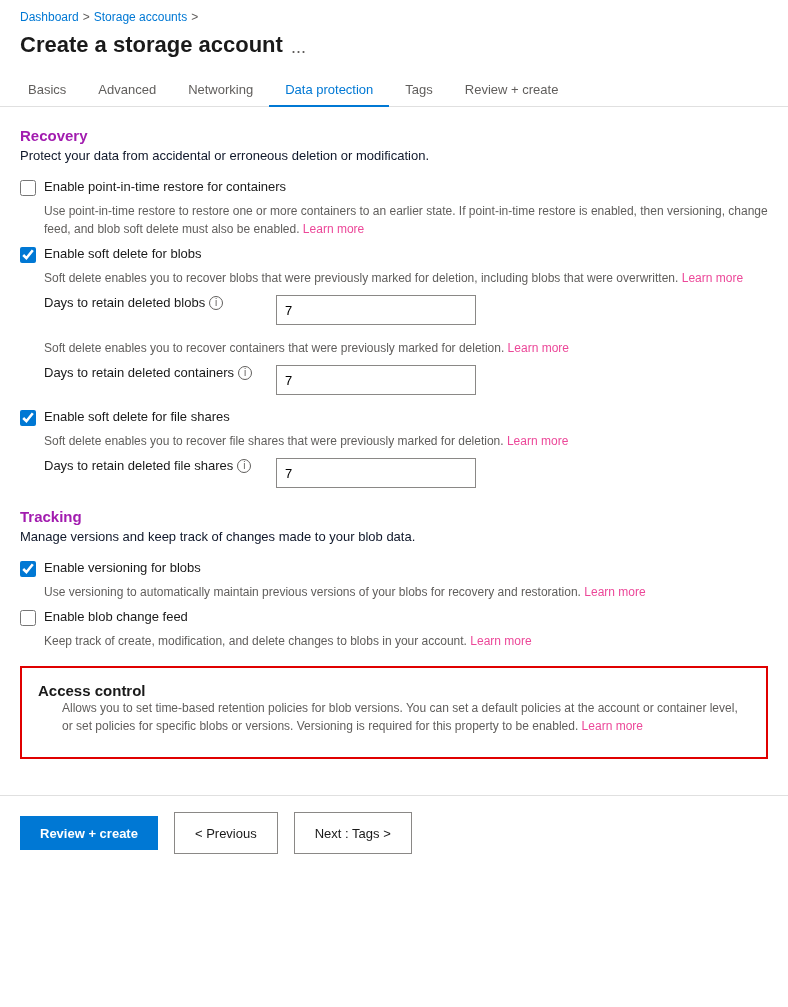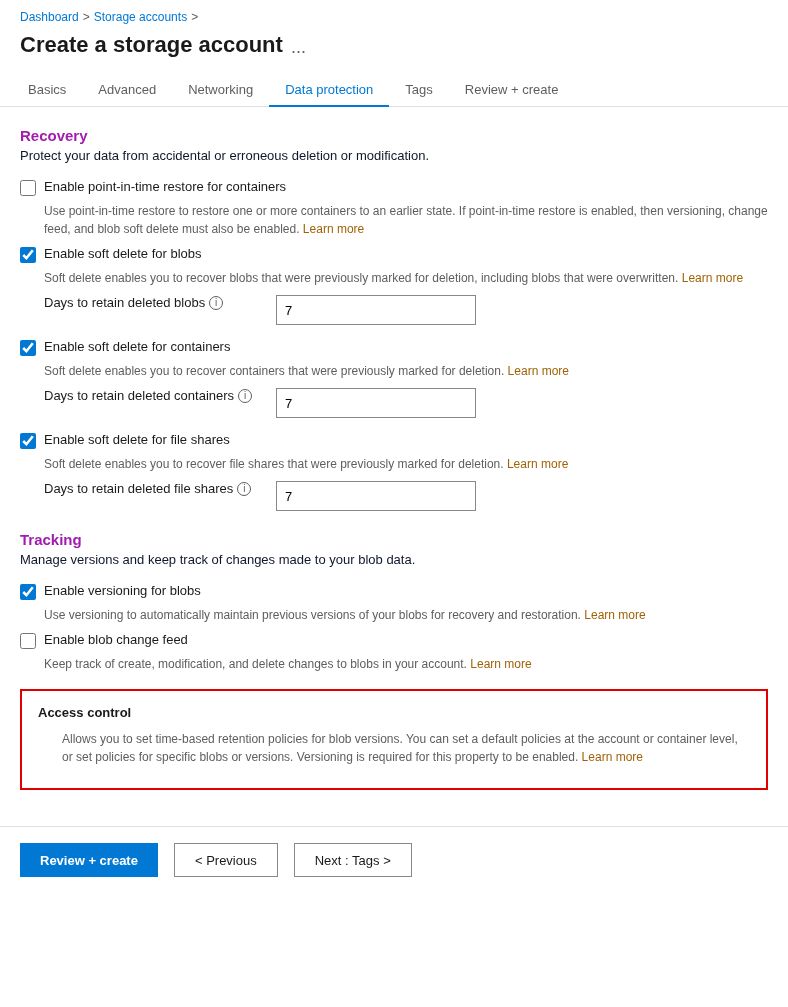--- a/index.html
+++ b/index.html
@@ -88,21 +88,21 @@
       font-weight: 400;
       color: #1a1a1a;
     }
     .checkbox-desc {
       font-size: 12px;
       color: #605e5c;
       margin-left: 24px;
       margin-bottom: 8px;
       line-height: 1.5;
     }
-    .checkbox-desc a, .learn-more { color: #a16207; text-decoration: none; }
+    .checkbox-desc a, .learn-more { color: #ec4899; text-decoration: none; }
     .field-row {
       display: flex;
       align-items: flex-start;
       gap: 12px;
       margin-left: 24px;
       margin-bottom: 14px;
     }
     .field-label {
       font-size: 13px;
       color: #1a1a1a;
@@ -134,24 +134,23 @@
     .section-divider {
       margin: 20px 0 0;
     }
     .access-control-box {
       border: 2px solid #e00000;
       padding: 14px 16px;
       margin-top: 16px;
       margin-bottom: 16px;
     }
     .access-control-title {
-      font-size: 13px;
-      font-weight: 600;
-      color: #1a1a1a;
-      margin-bottom: 10px;
+      font-size: 15px;
+      font-weight: 600;
+      color: #1a1a1a;
     }
     .footer {
       border-top: 1px solid #e0e0e0;
       padding: 16px 20px;
       display: flex;
       align-items: center;
       gap: 8px;
     }
     .btn-primary {
       background: #0078d4;
@@ -163,21 +162,21 @@
       cursor: pointer;
       height: 34px;
     }
     .btn-secondary {
       background: #fff;
       color: #1a1a1a;
       border: 1px solid #8a8886;
       padding: 8px 20px;
       font-size: 13px;
       cursor: pointer;
-      height: 34px;
+      height: 42px;
       margin-left: 8px;
     }
   </style>
 </head>
 <body>
 
 <div class="breadcrumb">
   <a>Dashboard</a>
   <span>&gt;</span>
   <a>Storage accounts</a>
@@ -222,24 +221,20 @@
       <a class="learn-more">Learn more</a>
     </div>
     <div class="field-row">
       <span class="field-label">
         <span>Days to retain deleted blobs</span>
         <span class="info-icon">i</span>
       </span>
       <input type="text" class="field-input" value="7" style="">
     </div>
 
-    <div class="checkbox-item">
-      <input type="checkbox" id="soft-delete-containers" checked="" style="">
-      <label class="checkbox-label" for="soft-delete-containers">Enable soft delete for containers</label>
-    </div>
     <div class="checkbox-desc">
       <span>Soft delete enables you to recover containers that were previously marked for deletion.</span>
       <a class="learn-more">Learn more</a>
     </div>
     <div class="field-row">
       <span class="field-label">
         <span>Days to retain deleted containers</span>
         <span class="info-icon">i</span>
       </span>
       <input type="text" class="field-input" value="7" style="">

